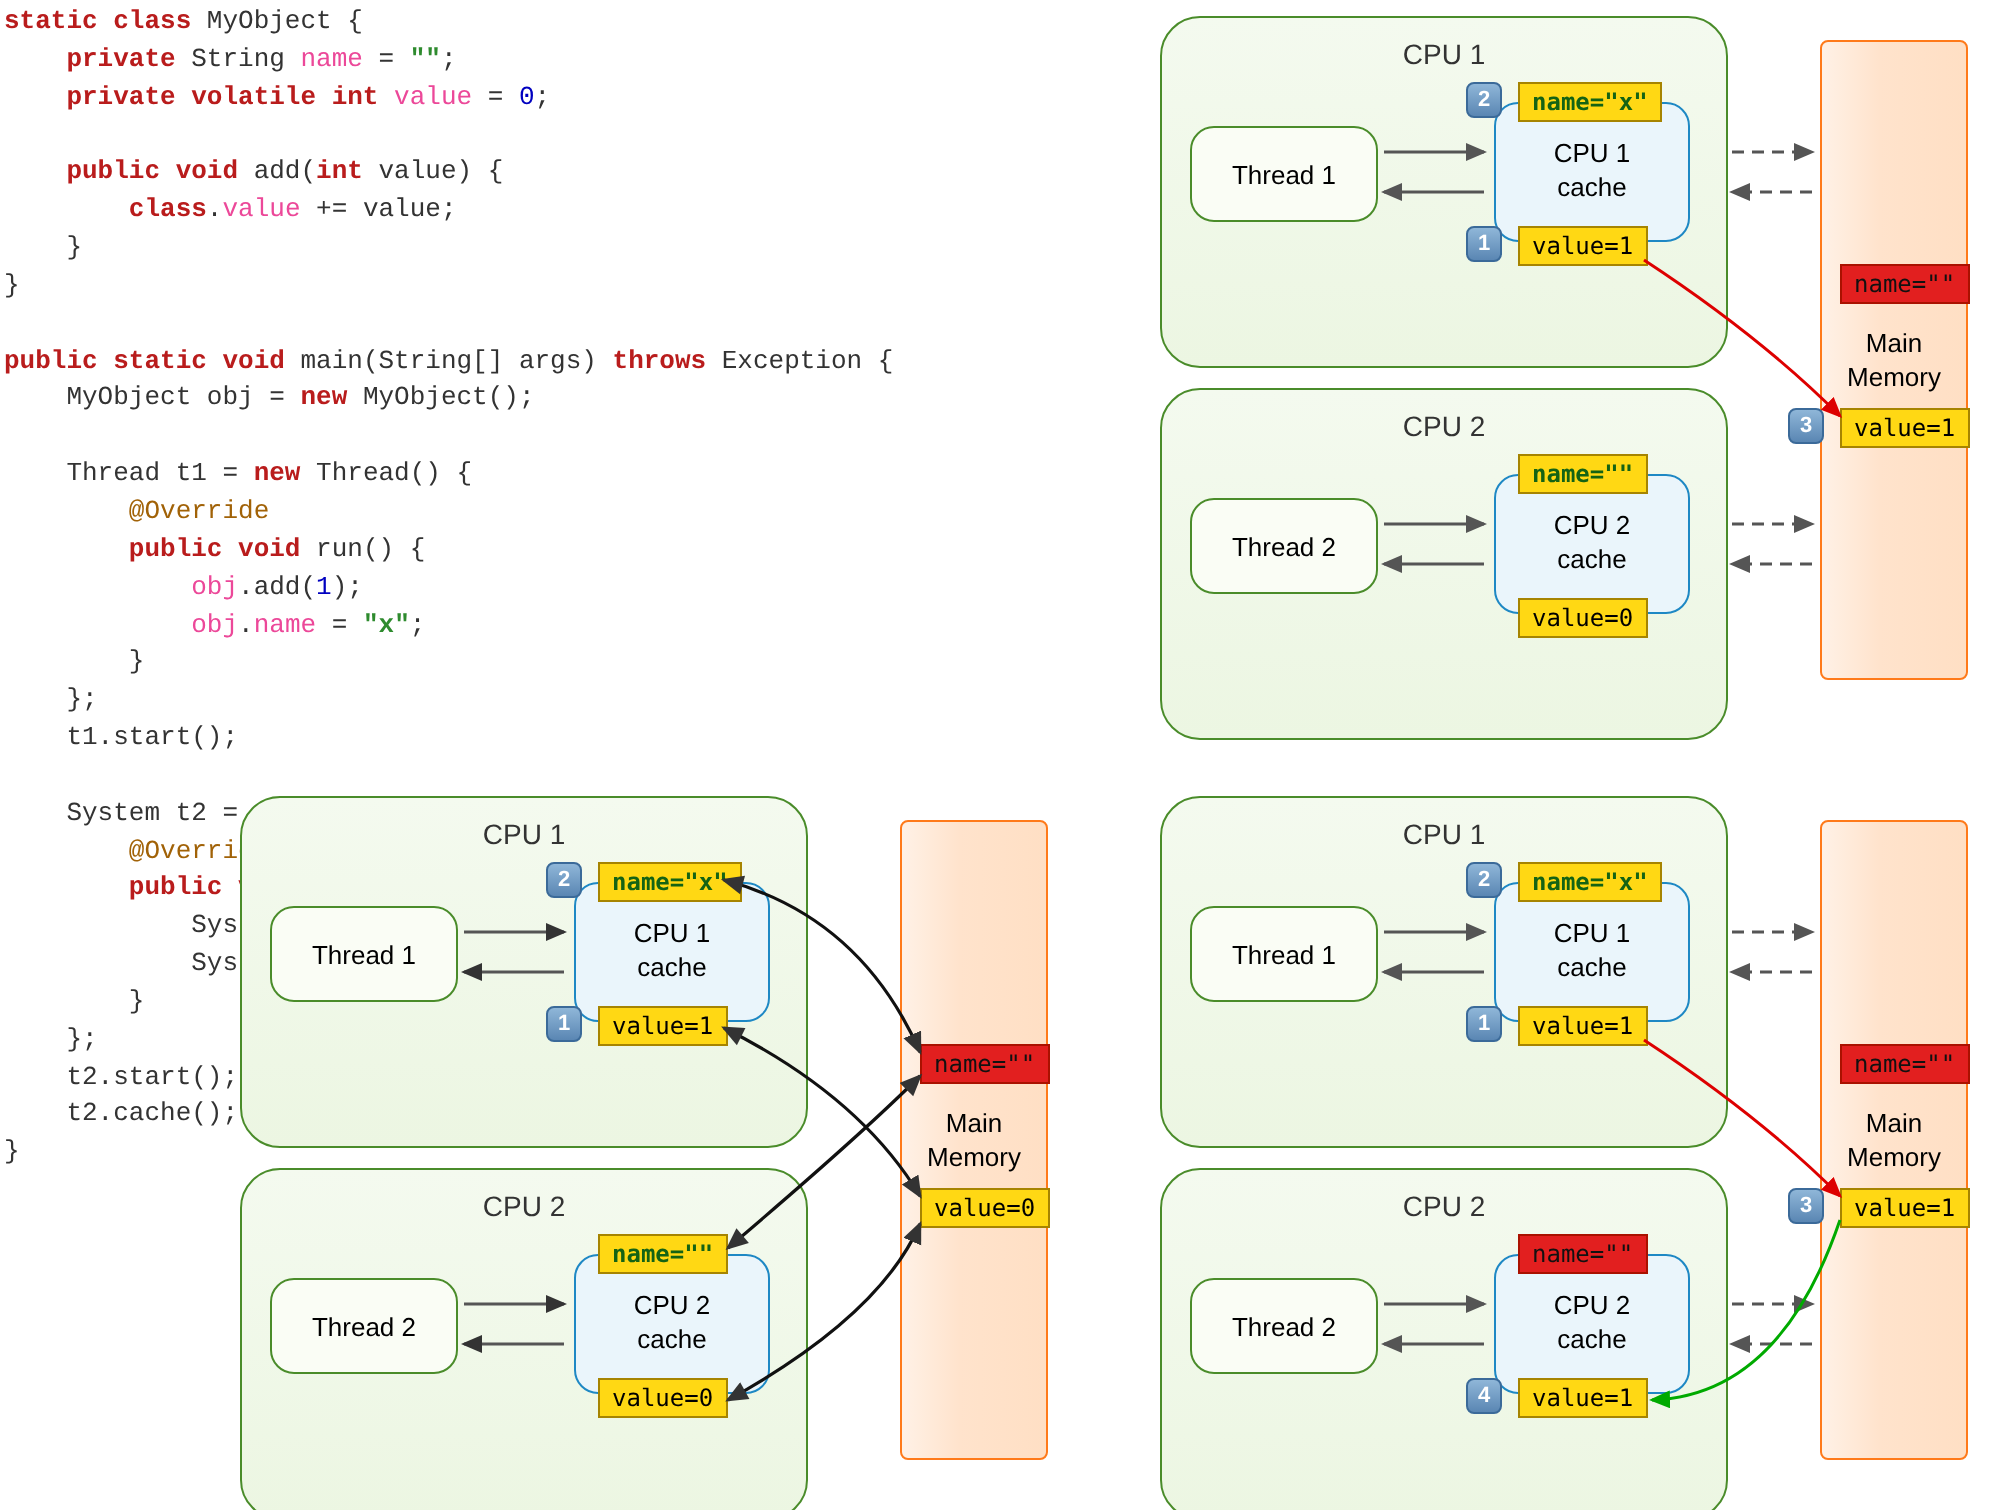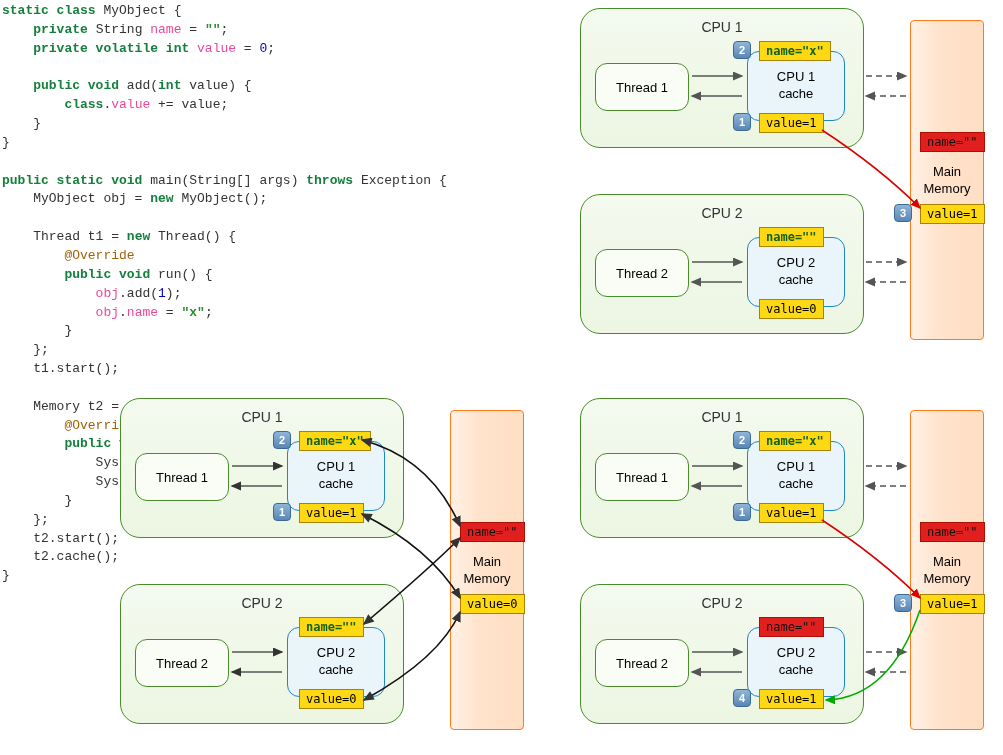--- a/index.html
+++ b/index.html
@@ -16,33 +16,33 @@
   .code-block {
     font-family: Consolas, 'Courier New', monospace;
     font-size: 13px;
     line-height: 1.45;
     white-space: pre;
     position: absolute;
     top: 2px;
     left: 2px;
     color: #333;
   }
-  .kw { color: #15803d; font-weight: bold; }
+  .kw { color: #b91c1c; font-weight: bold; }
   .str { color: #2e8b2e; font-weight: bold; }
   .ann { color: #a16207; }
   .fld { color: #ec4899; }
   .sty { font-style: italic; color: #660e7a;}
   .num { color: #0000c0; }
   
   .diagram { position: absolute; }
   
   .cpu-block {
     position: absolute;
     width: 284px;
-    height: 140px;
+    height: 176px;
     border: 1.5px solid #4a8c2a;
     border-radius: 20px;
     background: linear-gradient(#f4faef, #ecf6e2);
   }
   .cpu-label {
     position: absolute;
     top: 10px;
     left: 50%;
     transform: translateX(-50%);
     font-size: 14px;
@@ -137,21 +137,21 @@
 
 <span>    Thread t1 = </span><span class="kw">new</span><span> Thread() {</span>
 <span class="ann">        @Override</span>
 <span class="kw">        public void</span><span> run() {</span>
 <span class="fld">            obj</span><span>.add(</span><span class="num">1</span><span>);</span>
 <span class="fld">            obj</span><span>.</span><span class="fld">name</span><span> = </span><span class="str">"x"</span><span>;</span>
 <span>        }</span>
 <span>    };</span>
 <span>    t1.start();</span>
 
-<span>    Memory t2 = </span><span class="kw">new</span><span> Thread() {</span>
+<span>    System t2 = </span><span class="kw">new</span><span> Thread() {</span>
 <span class="ann">        @Override</span>
 <span class="kw">        public void</span><span> run() {</span>
 <span>            System.</span><span class="sty">out</span><span>.println(</span><span class="fld">obj</span><span>.</span><span class="fld">name</span><span>);</span>
 <span>            System.</span><span class="sty">out</span><span>.println(</span><span class="fld">obj</span><span>.</span><span class="fld">value</span><span>);</span>
 <span>        }</span>
 <span>    };</span>
 <span>    t2.start();</span>
 <span>    t2.cache();</span>
 <span>}</span></div>
 

